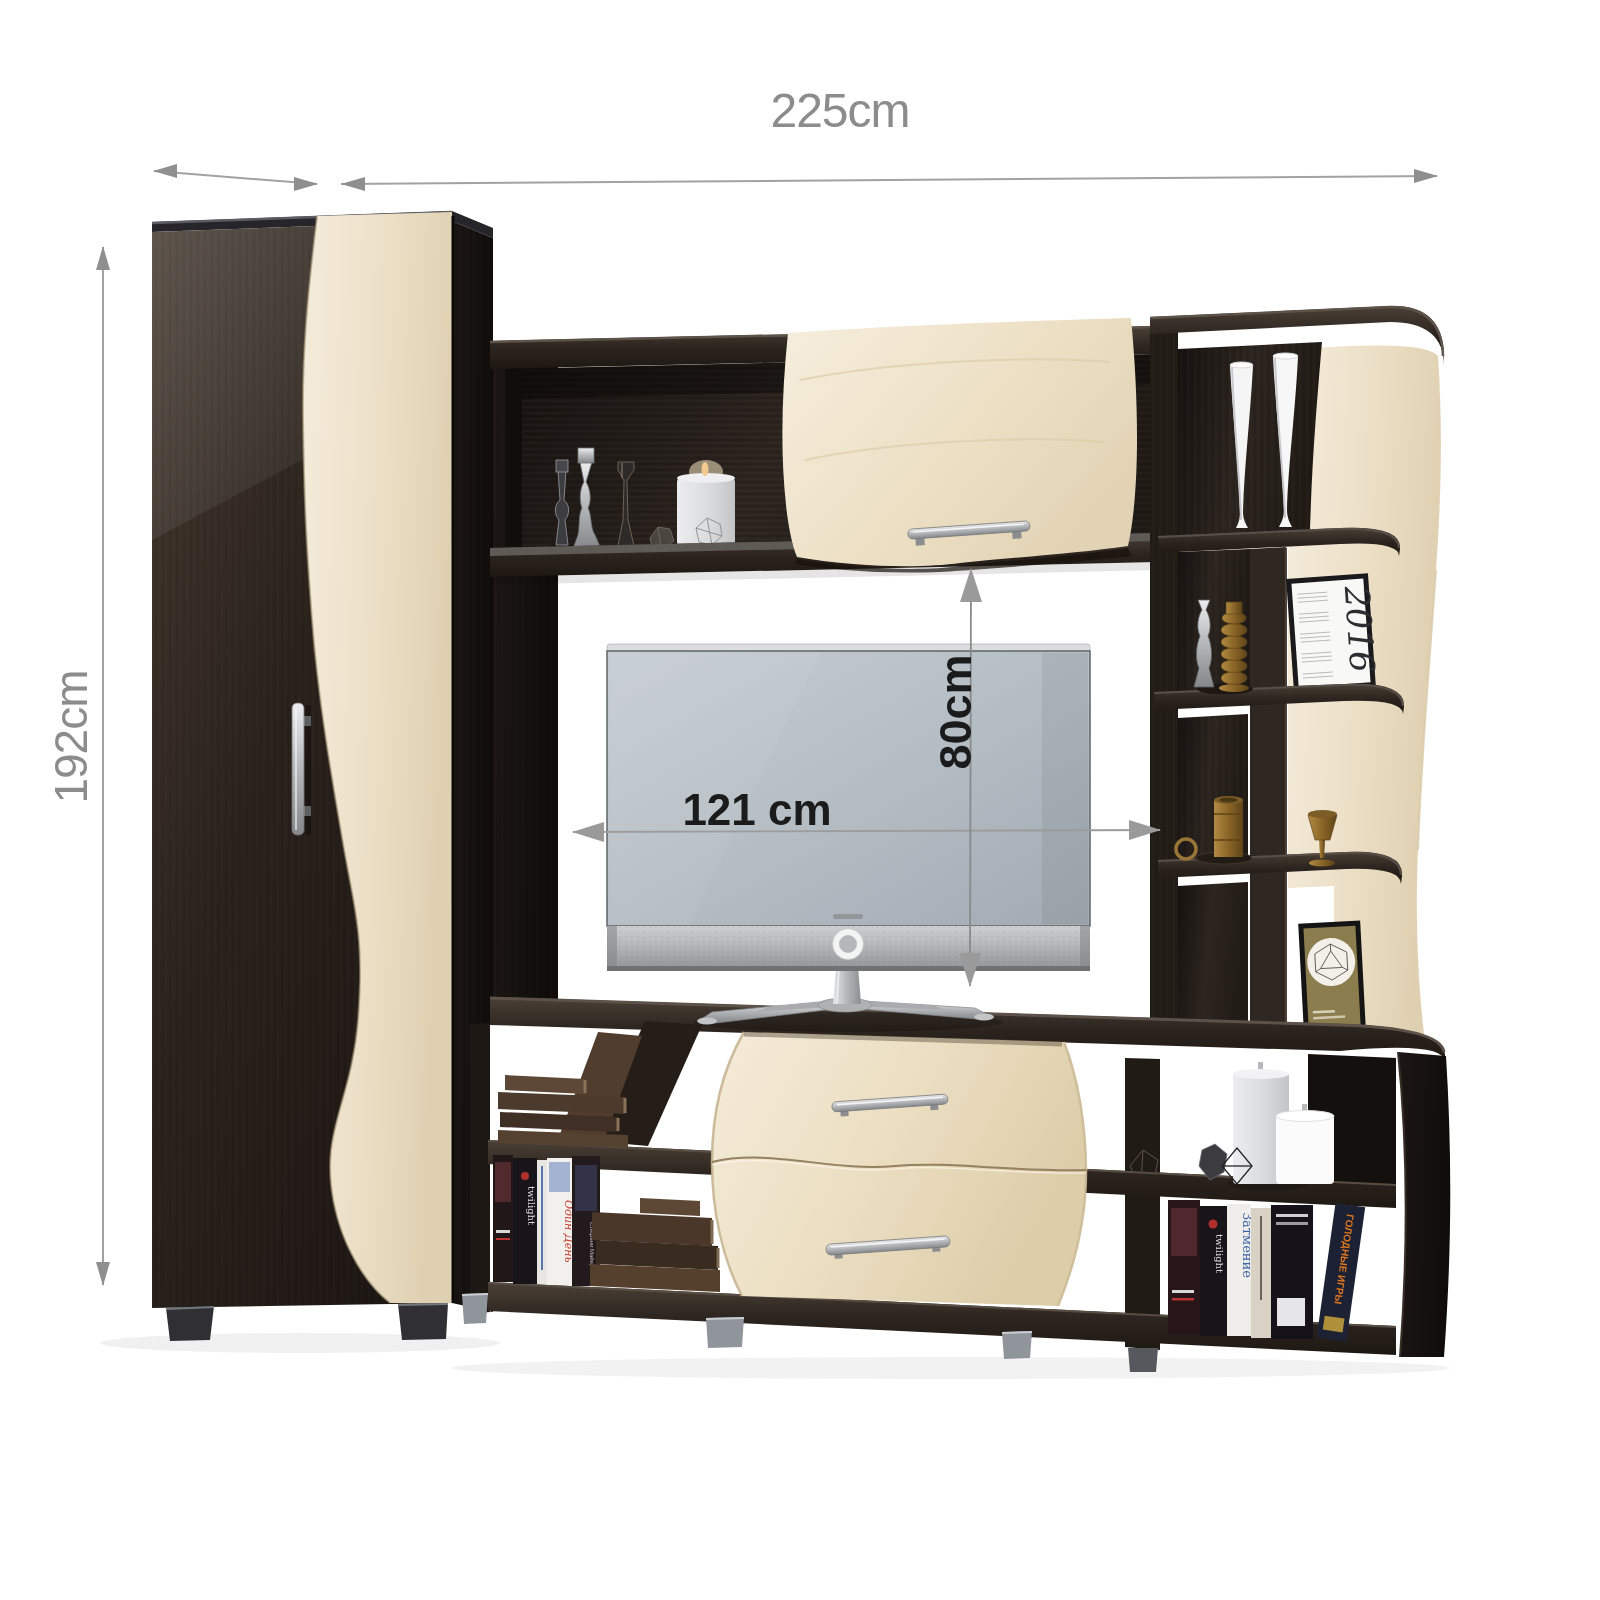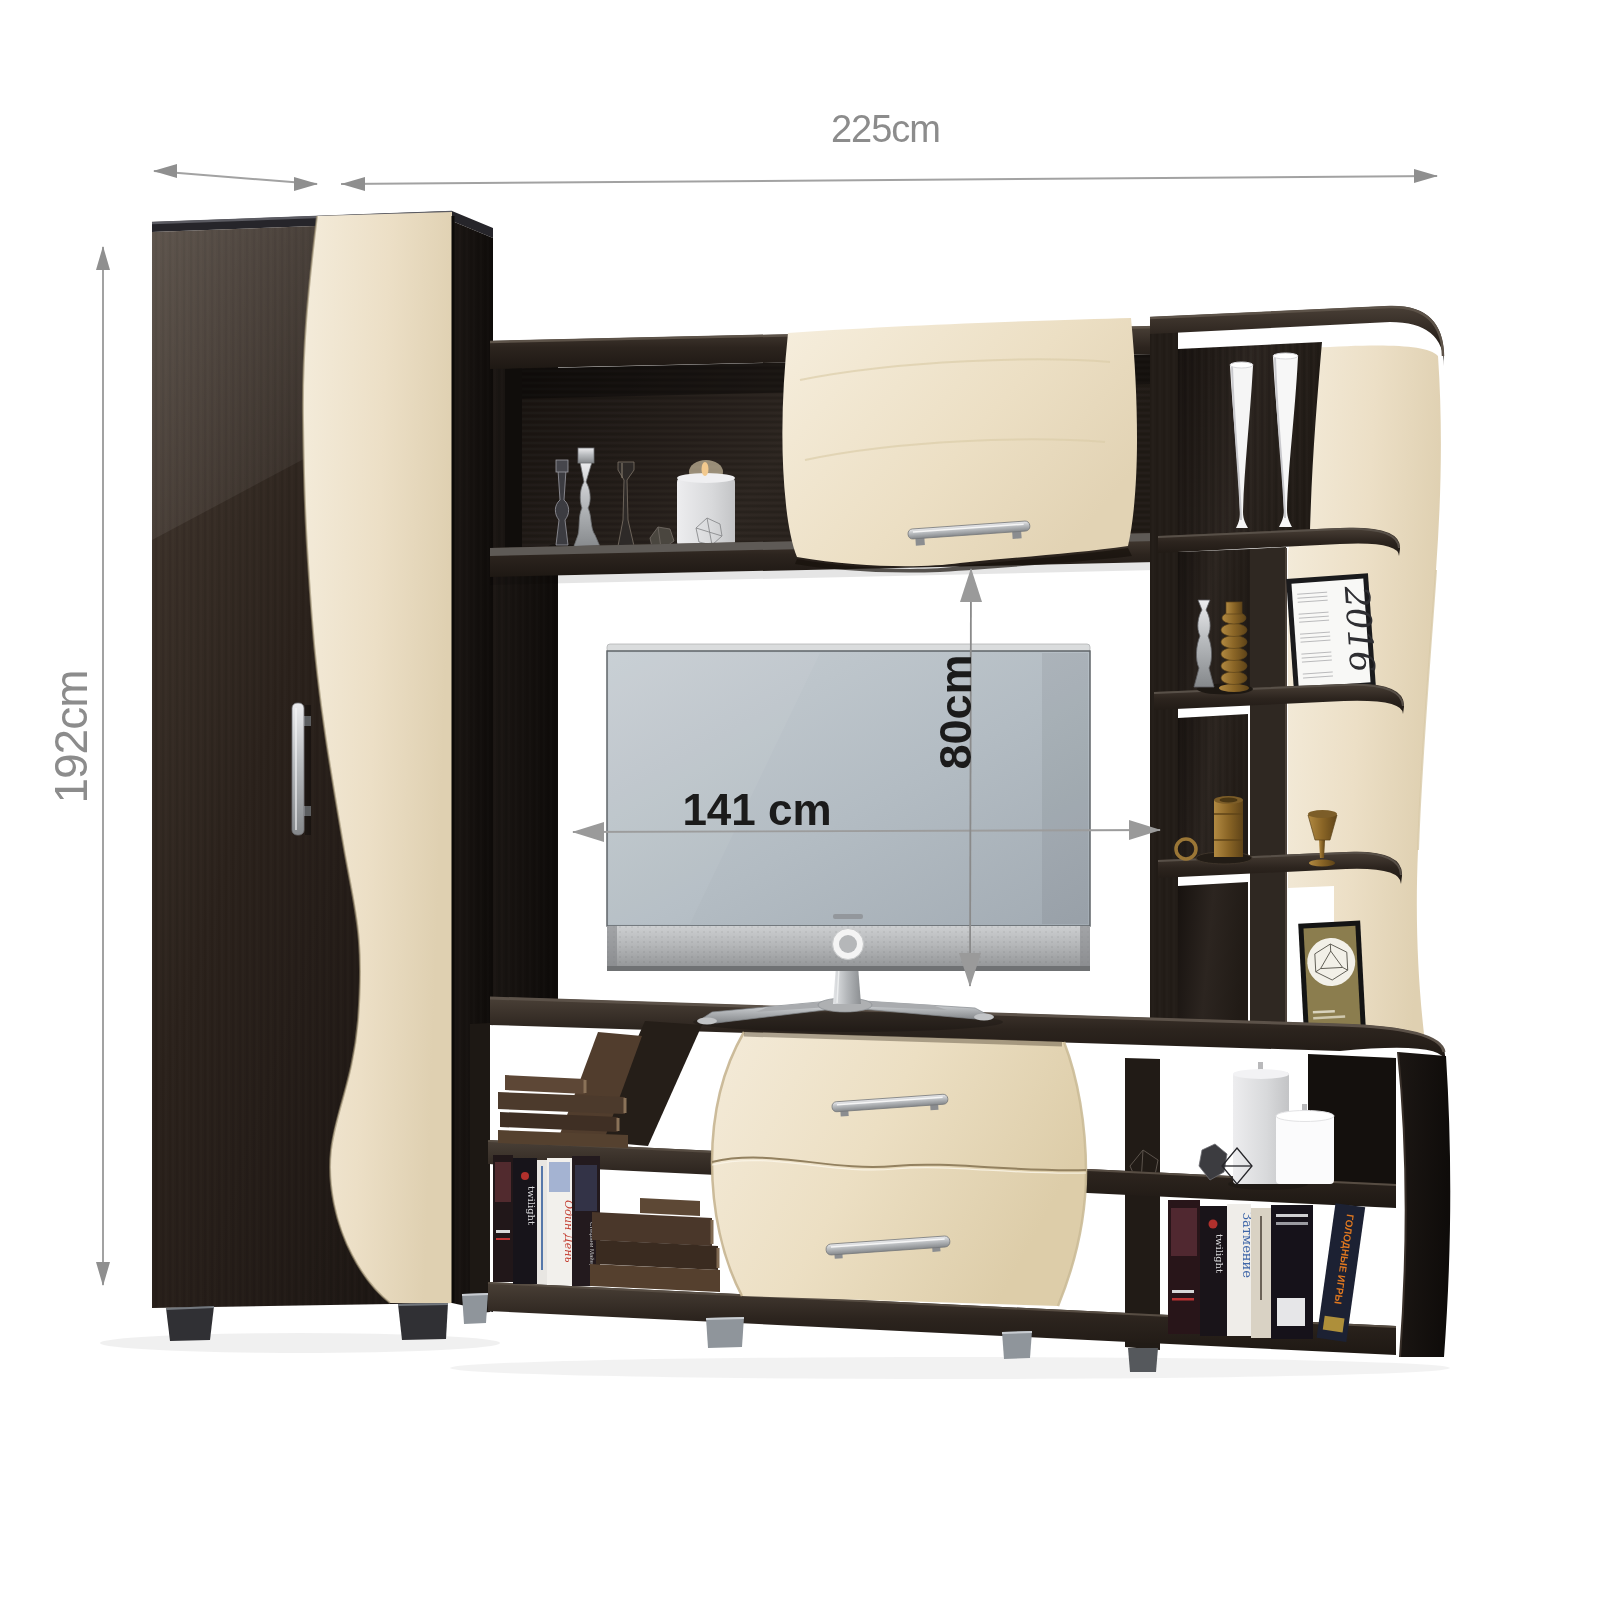--- a/index.html
+++ b/index.html
@@ -4,21 +4,21 @@
 <style>
   html,body{margin:0;padding:0;background:#ffffff;}
   #stage{position:relative;width:1600px;height:1600px;background:#fff;overflow:hidden;
          font-family:"Liberation Sans",sans-serif;}
   #art{position:absolute;left:0;top:0;width:1600px;height:1600px;}
   .dim-label{position:absolute;z-index:5;text-align:center;white-space:nowrap;}
   .dim-outer{color:#8c8c8c;letter-spacing:-1px;}
   .dim-tv{color:#1b1b1b;font-weight:bold;}
   .rot{transform:rotate(-90deg);transform-origin:center center;}
   #label-45 {left:139px;top:104px;width:200px;height:52px;line-height:52px;font-size:46px;}
-  #label-225{left:740px;top:102px;width:200px;height:54px;line-height:54px;font-size:38px;text-align:right;}
+  #label-225{left:740px;top:84px;width:200px;height:54px;line-height:54px;font-size:48px;}
   #label-192{left:-39px;top:707px;width:220px;height:60px;line-height:60px;font-size:46px;}
   #label-121{left:657px;top:784px;width:200px;height:52px;line-height:52px;font-size:44px;}
   #label-80 {left:846px;top:682px;width:220px;height:60px;line-height:60px;font-size:45px;}
 </style>
 </head>
 <body>
 
 <div id="stage">
 
 <svg id="art" viewBox="0 0 1600 1600" xmlns="http://www.w3.org/2000/svg">
@@ -489,16 +489,16 @@
         <polygon points="1161,830 1129,820 1129,840"></polygon>
         <polygon points="971,568 960,602 982,602"></polygon>
         <polygon points="970,987 959,953 981,953"></polygon>
       </g>
     </g>
   </g>
 </svg>
 
 <div class="dim-label dim-outer" id="label-225">225cm</div>
 <div class="dim-label dim-outer rot" id="label-192">192cm</div>
-<div class="dim-label dim-tv" id="label-121">141 cm</div>
+<div class="dim-label dim-tv" id="label-121">121 cm</div>
 <div class="dim-label dim-tv rot" id="label-80">80cm</div>
 
 </div>
 
 </body></html>

